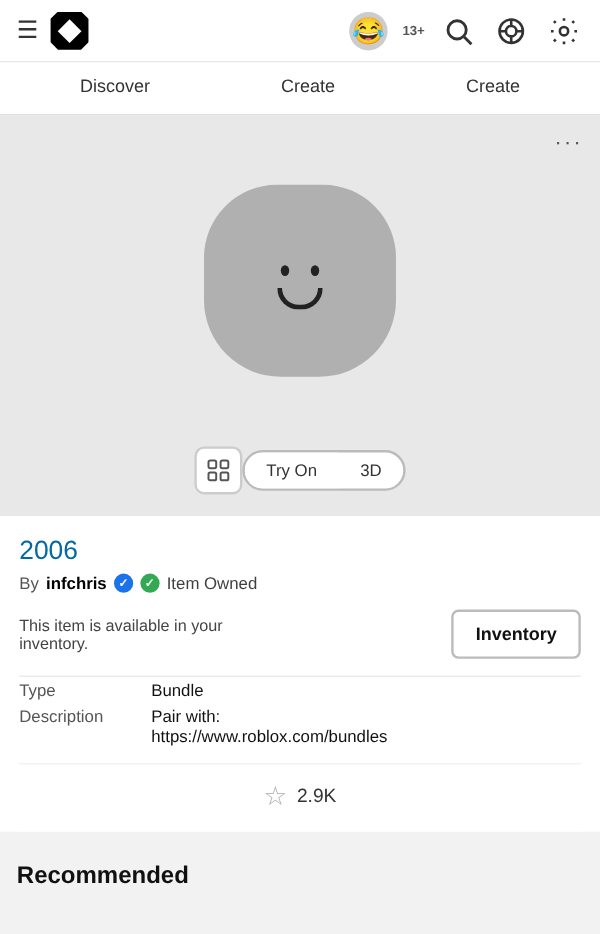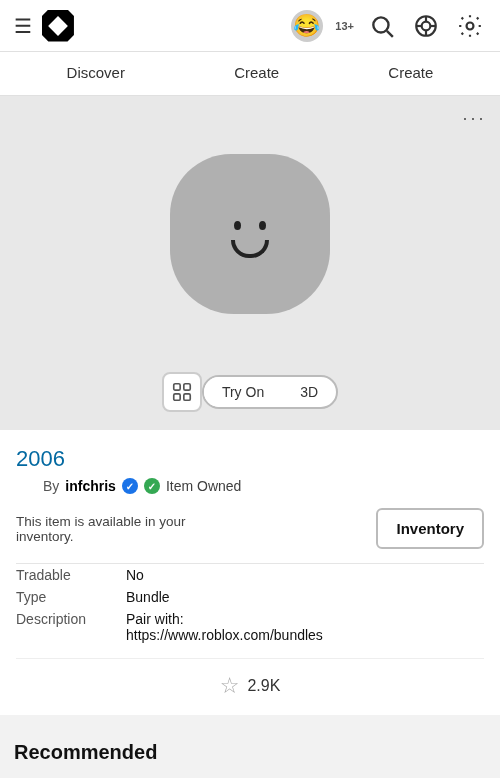--- a/index.html
+++ b/index.html
@@ -177,21 +177,20 @@
       margin-bottom: 6px;
     }
     .item-creator {
       display: flex;
       align-items: center;
       gap: 6px;
       font-size: 14px;
       color: #555;
       margin-bottom: 14px;
       flex-wrap: wrap;
-      margin-left: 27px;
     }
     .creator-name {
       font-weight: 700;
       color: #000;
     }
     .verified-badge {
       width: 16px; height: 16px;
       background: #1a73e8;
       border-radius: 50%;
       display: inline-flex; align-items: center; justify-content: center;
@@ -380,24 +379,20 @@
 
   <div class="inventory-row">
     <span class="inventory-text">This item is available in your inventory.</span>
     <button class="inventory-btn">Inventory</button>
   </div>
 
   <hr class="divider">
 
   <div class="item-props">
     <div class="prop-row">
-      <span class="prop-label">Tradable</span>
-      <span class="prop-value">No</span>
-    </div>
-    <div class="prop-row">
       <span class="prop-label">Type</span>
       <span class="prop-value">Bundle</span>
     </div>
     <div class="prop-row">
       <span class="prop-label">Description</span>
       <span class="prop-value">
         <span>Pair with:</span><br>
         <span class="link">https://www.roblox.com/bundles</span>
       </span>
     </div>

